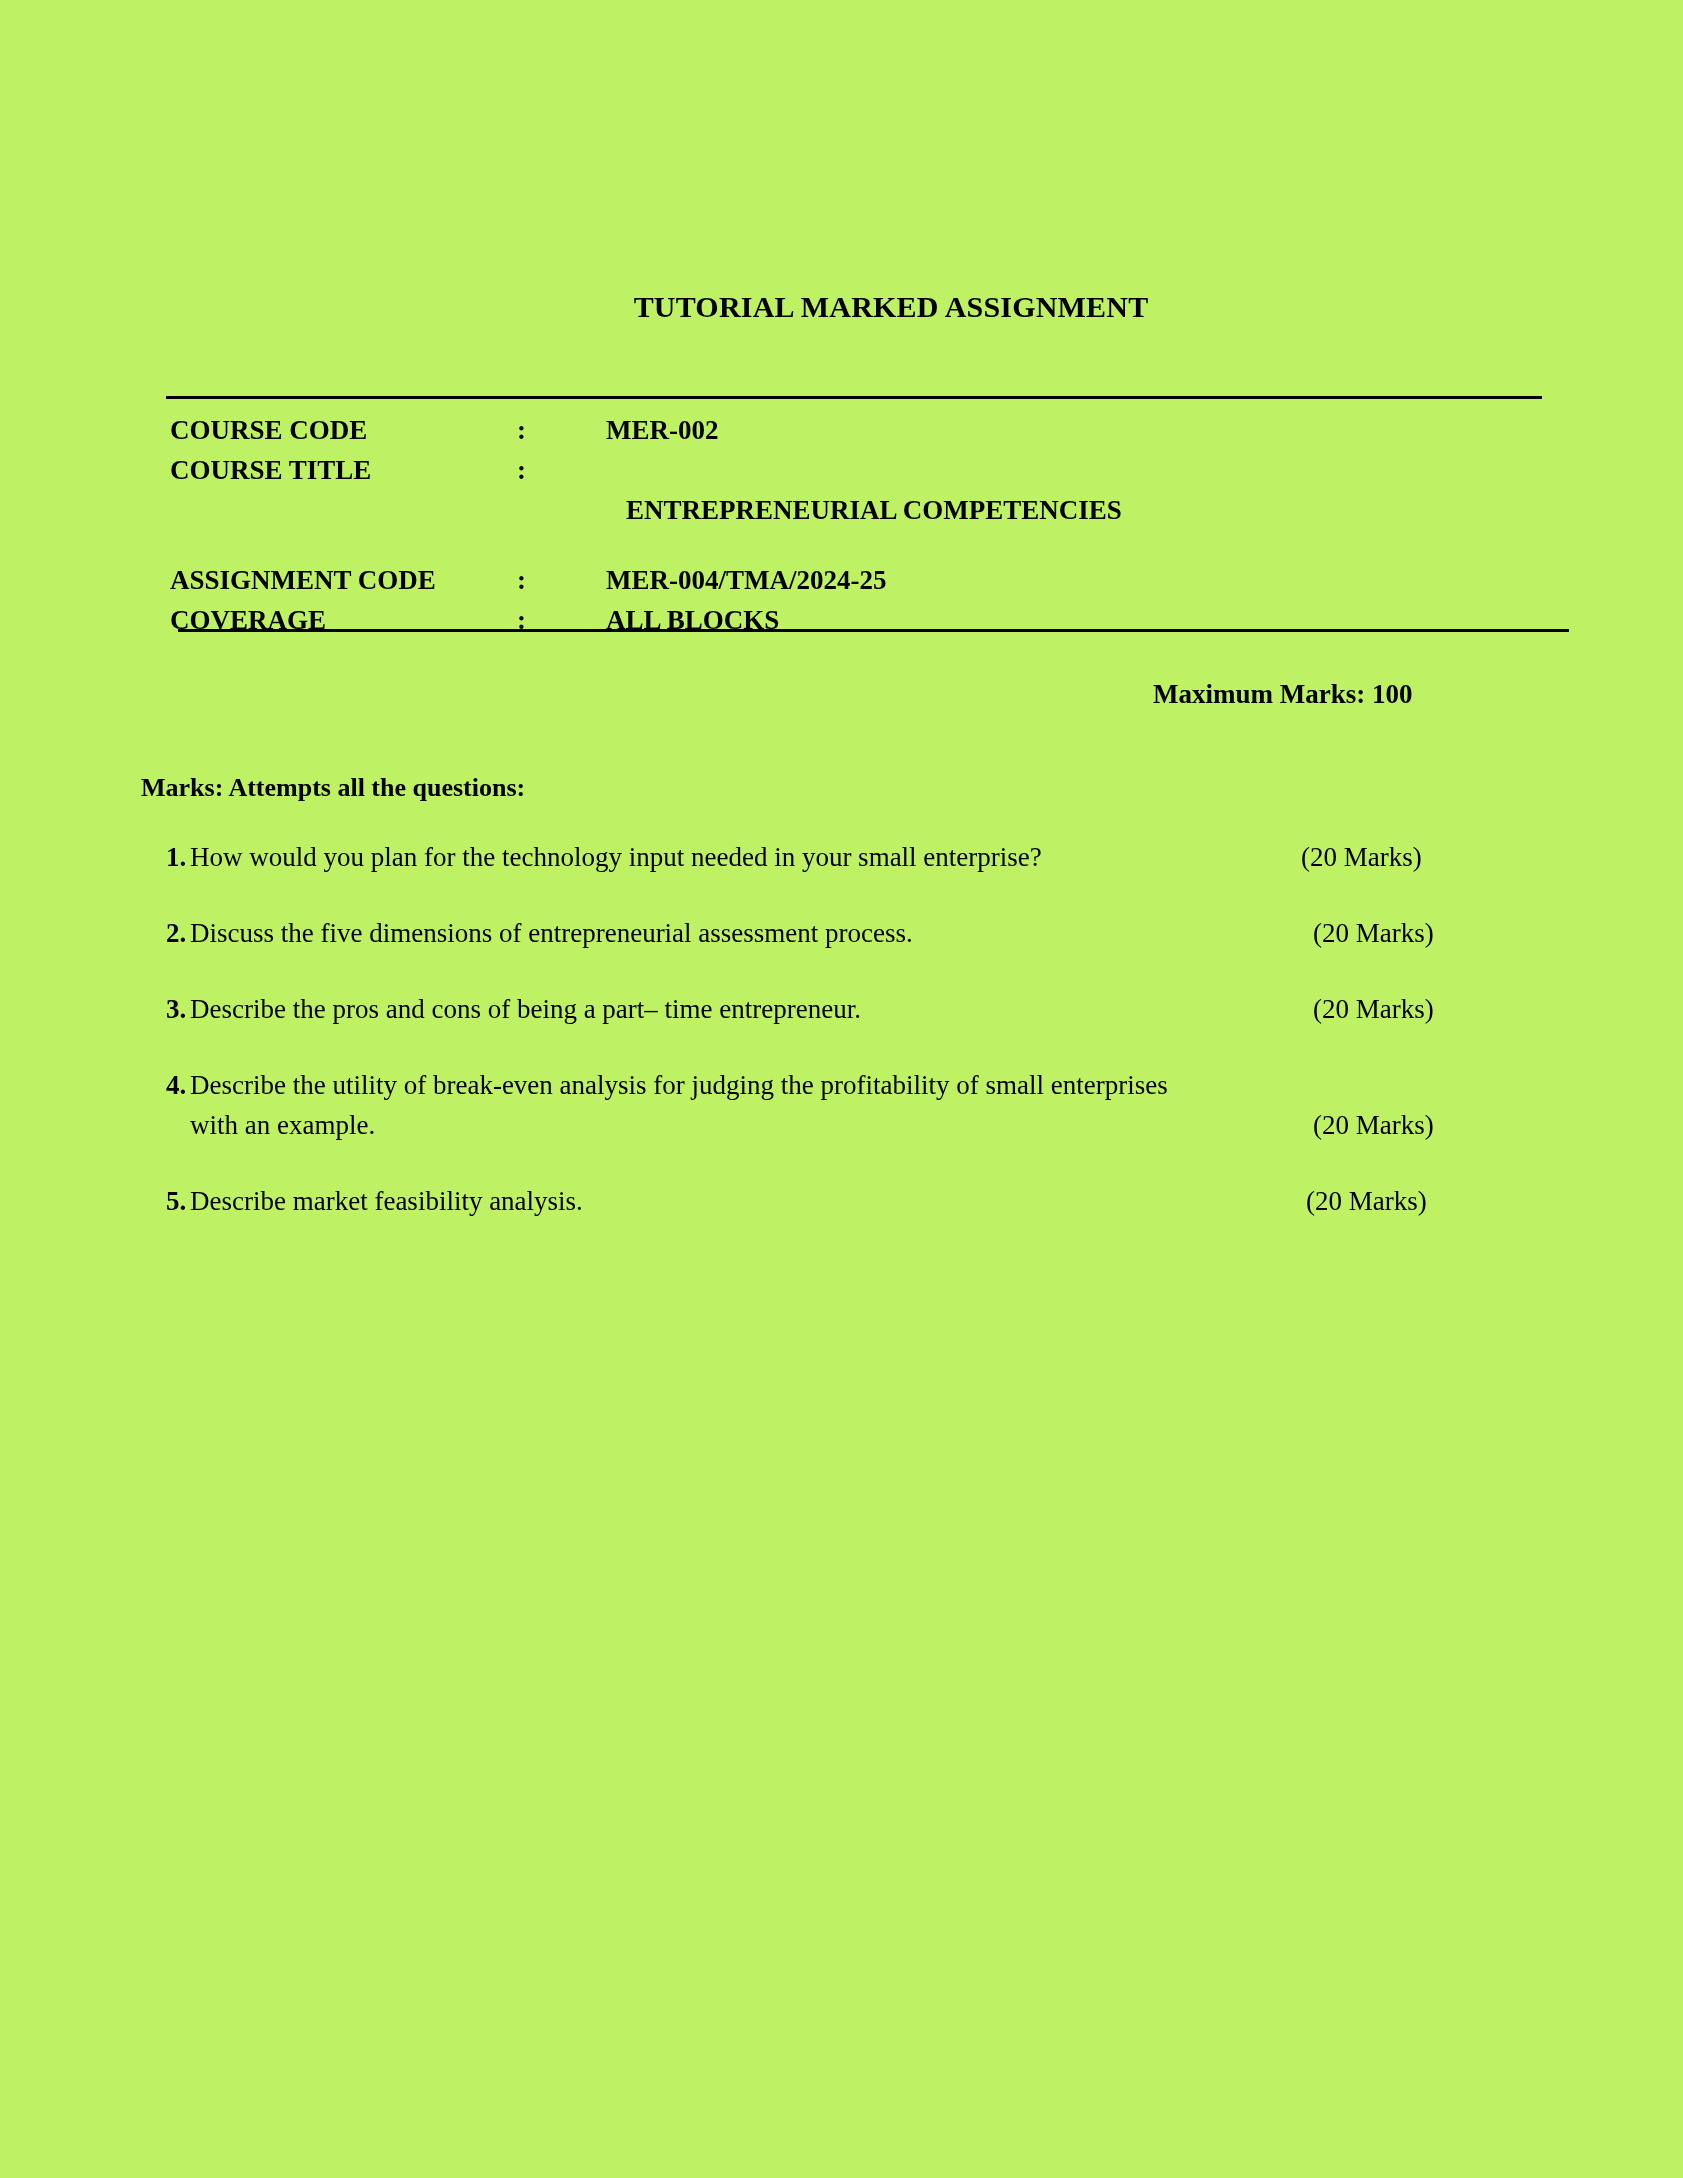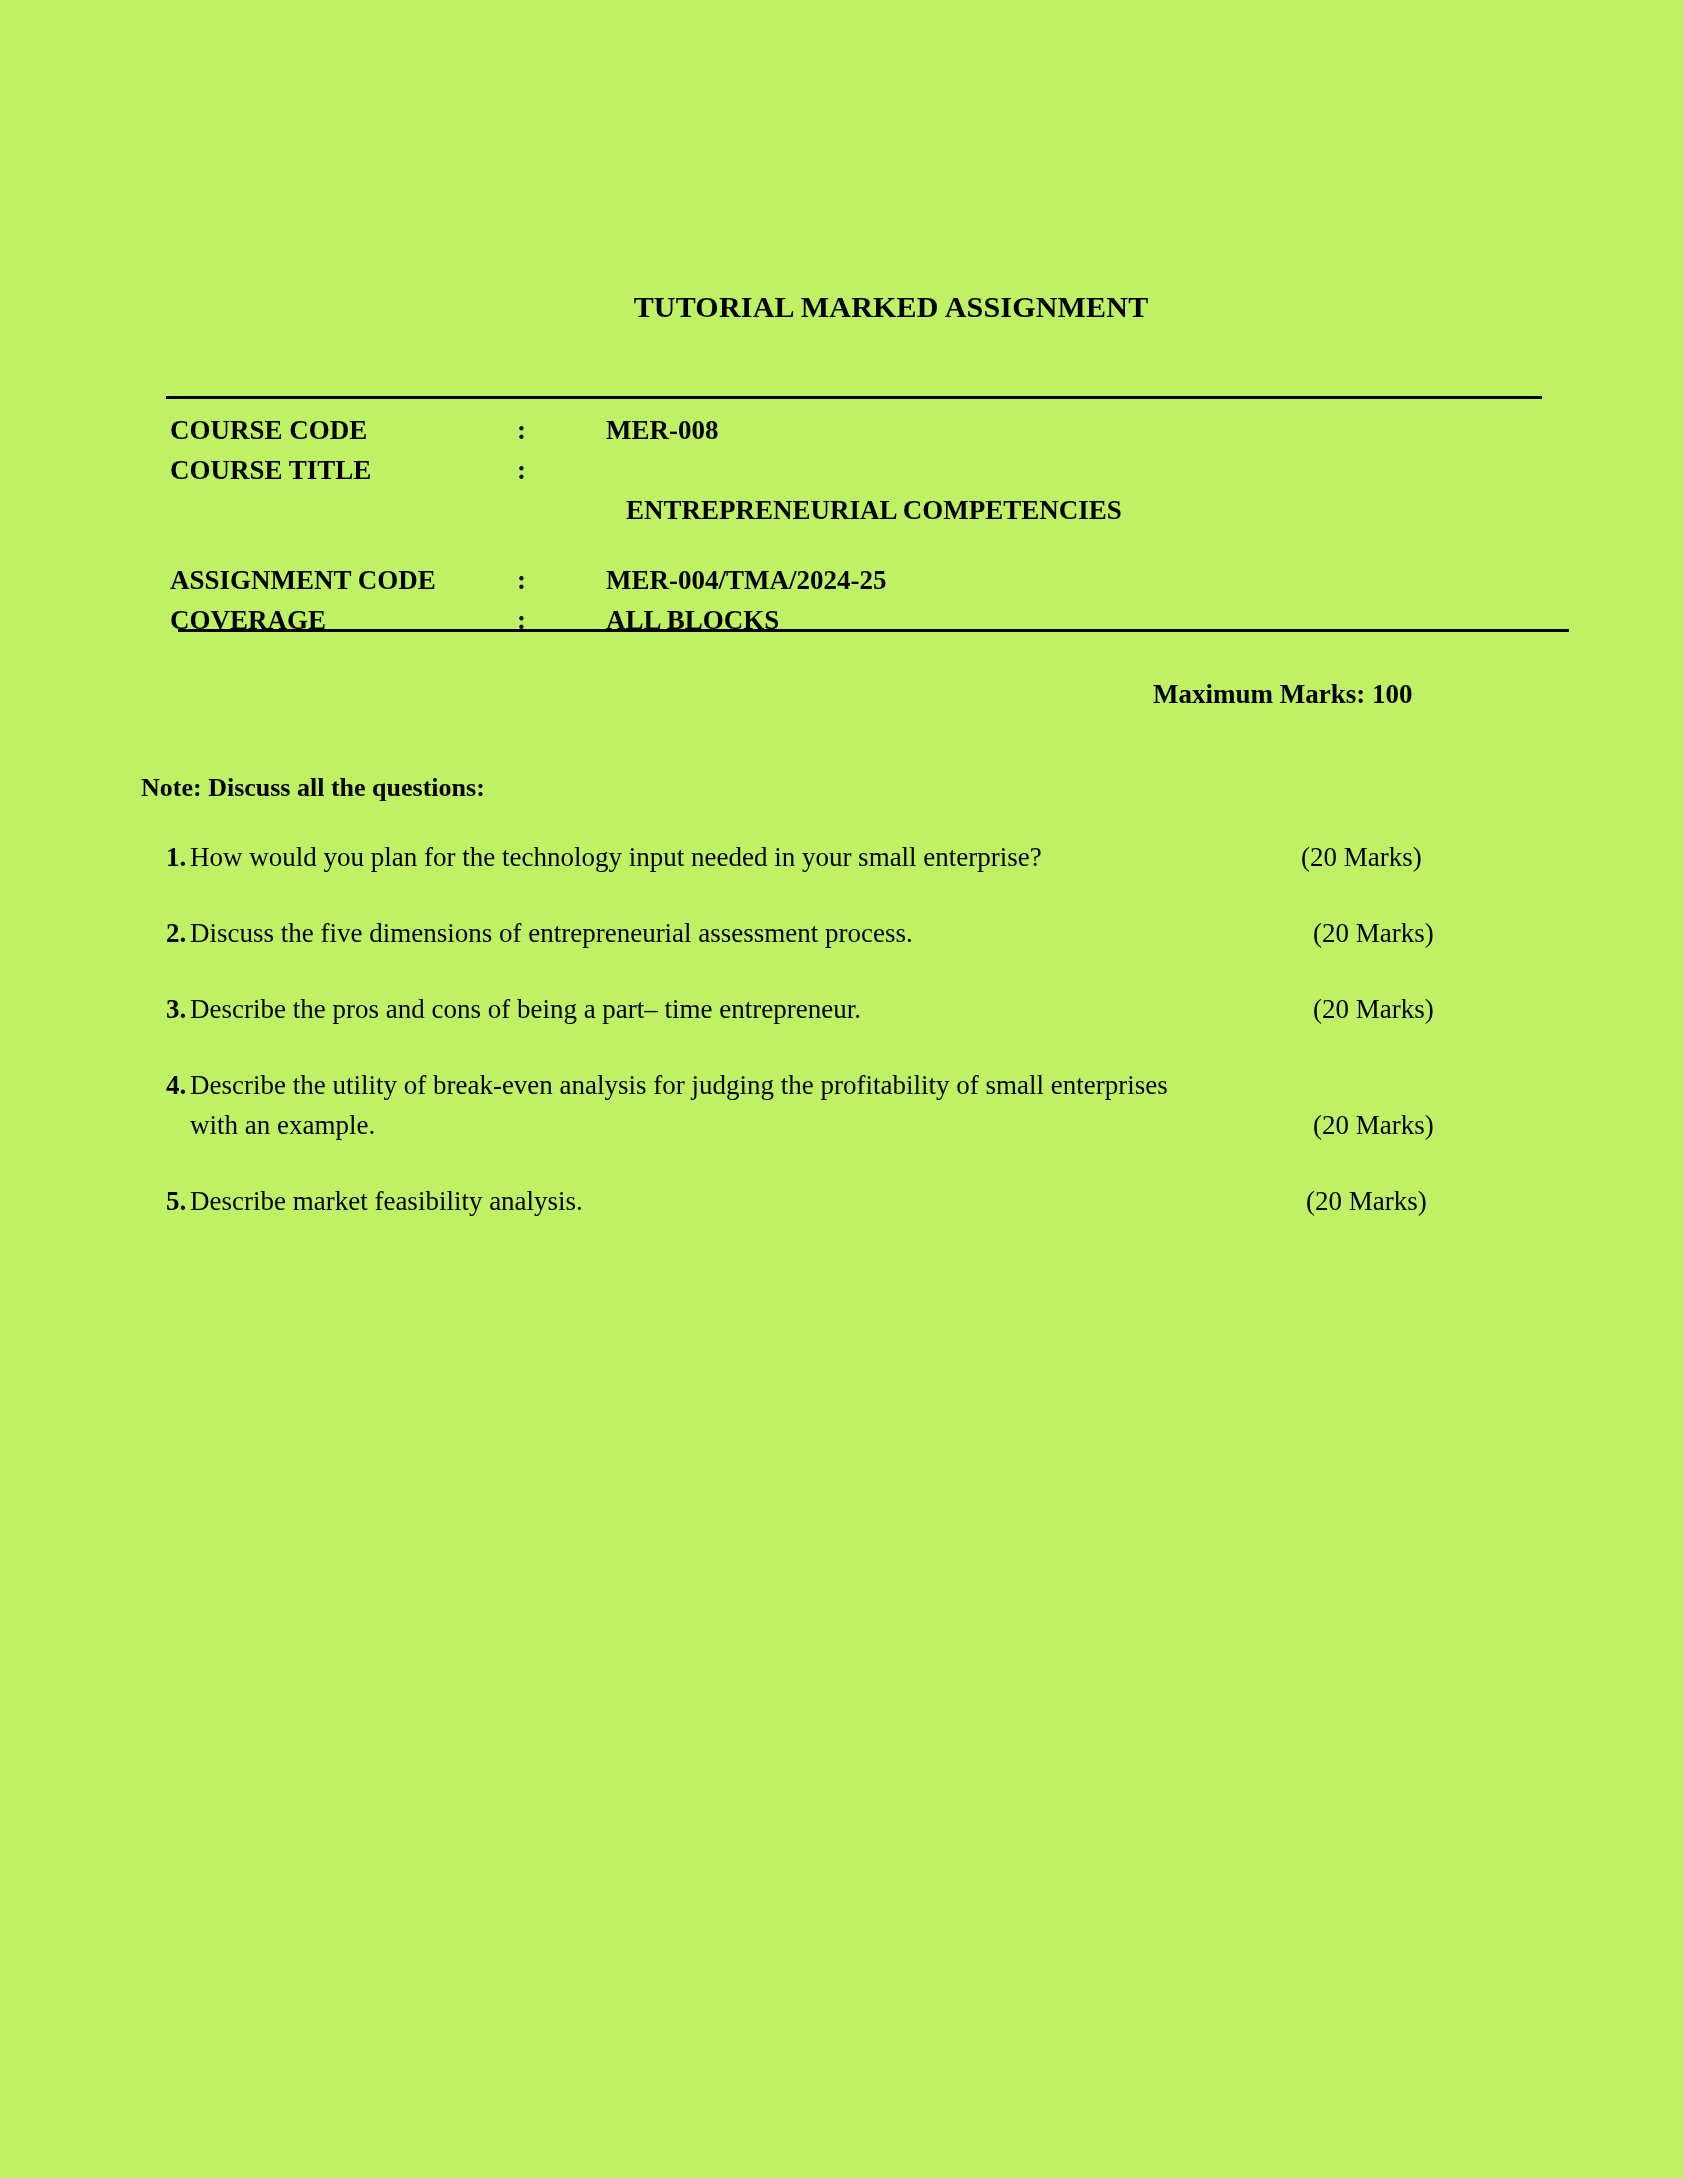--- a/index.html
+++ b/index.html
@@ -136,21 +136,21 @@
 
   <div class="doc-title">TUTORIAL MARKED ASSIGNMENT</div>
 
   <div class="rule rule-top"></div>
 
   <div class="meta-table">
 
     <div class="meta-row">
       <span class="meta-label">COURSE CODE</span>
       <span class="meta-colon">:</span>
-      <span class="meta-value">MER-008</span>
+      <span class="meta-value">MER-002</span>
     </div>
 
     <div class="meta-row">
       <span class="meta-label">COURSE TITLE</span>
       <span class="meta-colon">:</span>
     </div>
     <div class="meta-value-cont">ENTREPRENEURIAL COMPETENCIES</div>
 
     <div class="meta-row gap">
       <span class="meta-label">ASSIGNMENT CODE</span>
@@ -163,21 +163,21 @@
       <span class="meta-colon">:</span>
       <span class="meta-value">ALL BLOCKS</span>
     </div>
 
   </div>
 
   <div class="rule rule-bot"></div>
 
   <div class="max-marks">Maximum Marks: 100</div>
 
-  <div class="note">Note: Discuss all the questions:</div>
+  <div class="note">Marks: Attempts all the questions:</div>
 
   <div class="questions">
 
     <div class="q-item">
       <span class="q-num">1.</span>
       <div class="q-body">
         <div class="q-line">How would you plan for the technology input needed in your small enterprise?</div>
         <span class="q-marks mk-1">(20 Marks)</span>
       </div>
     </div>

